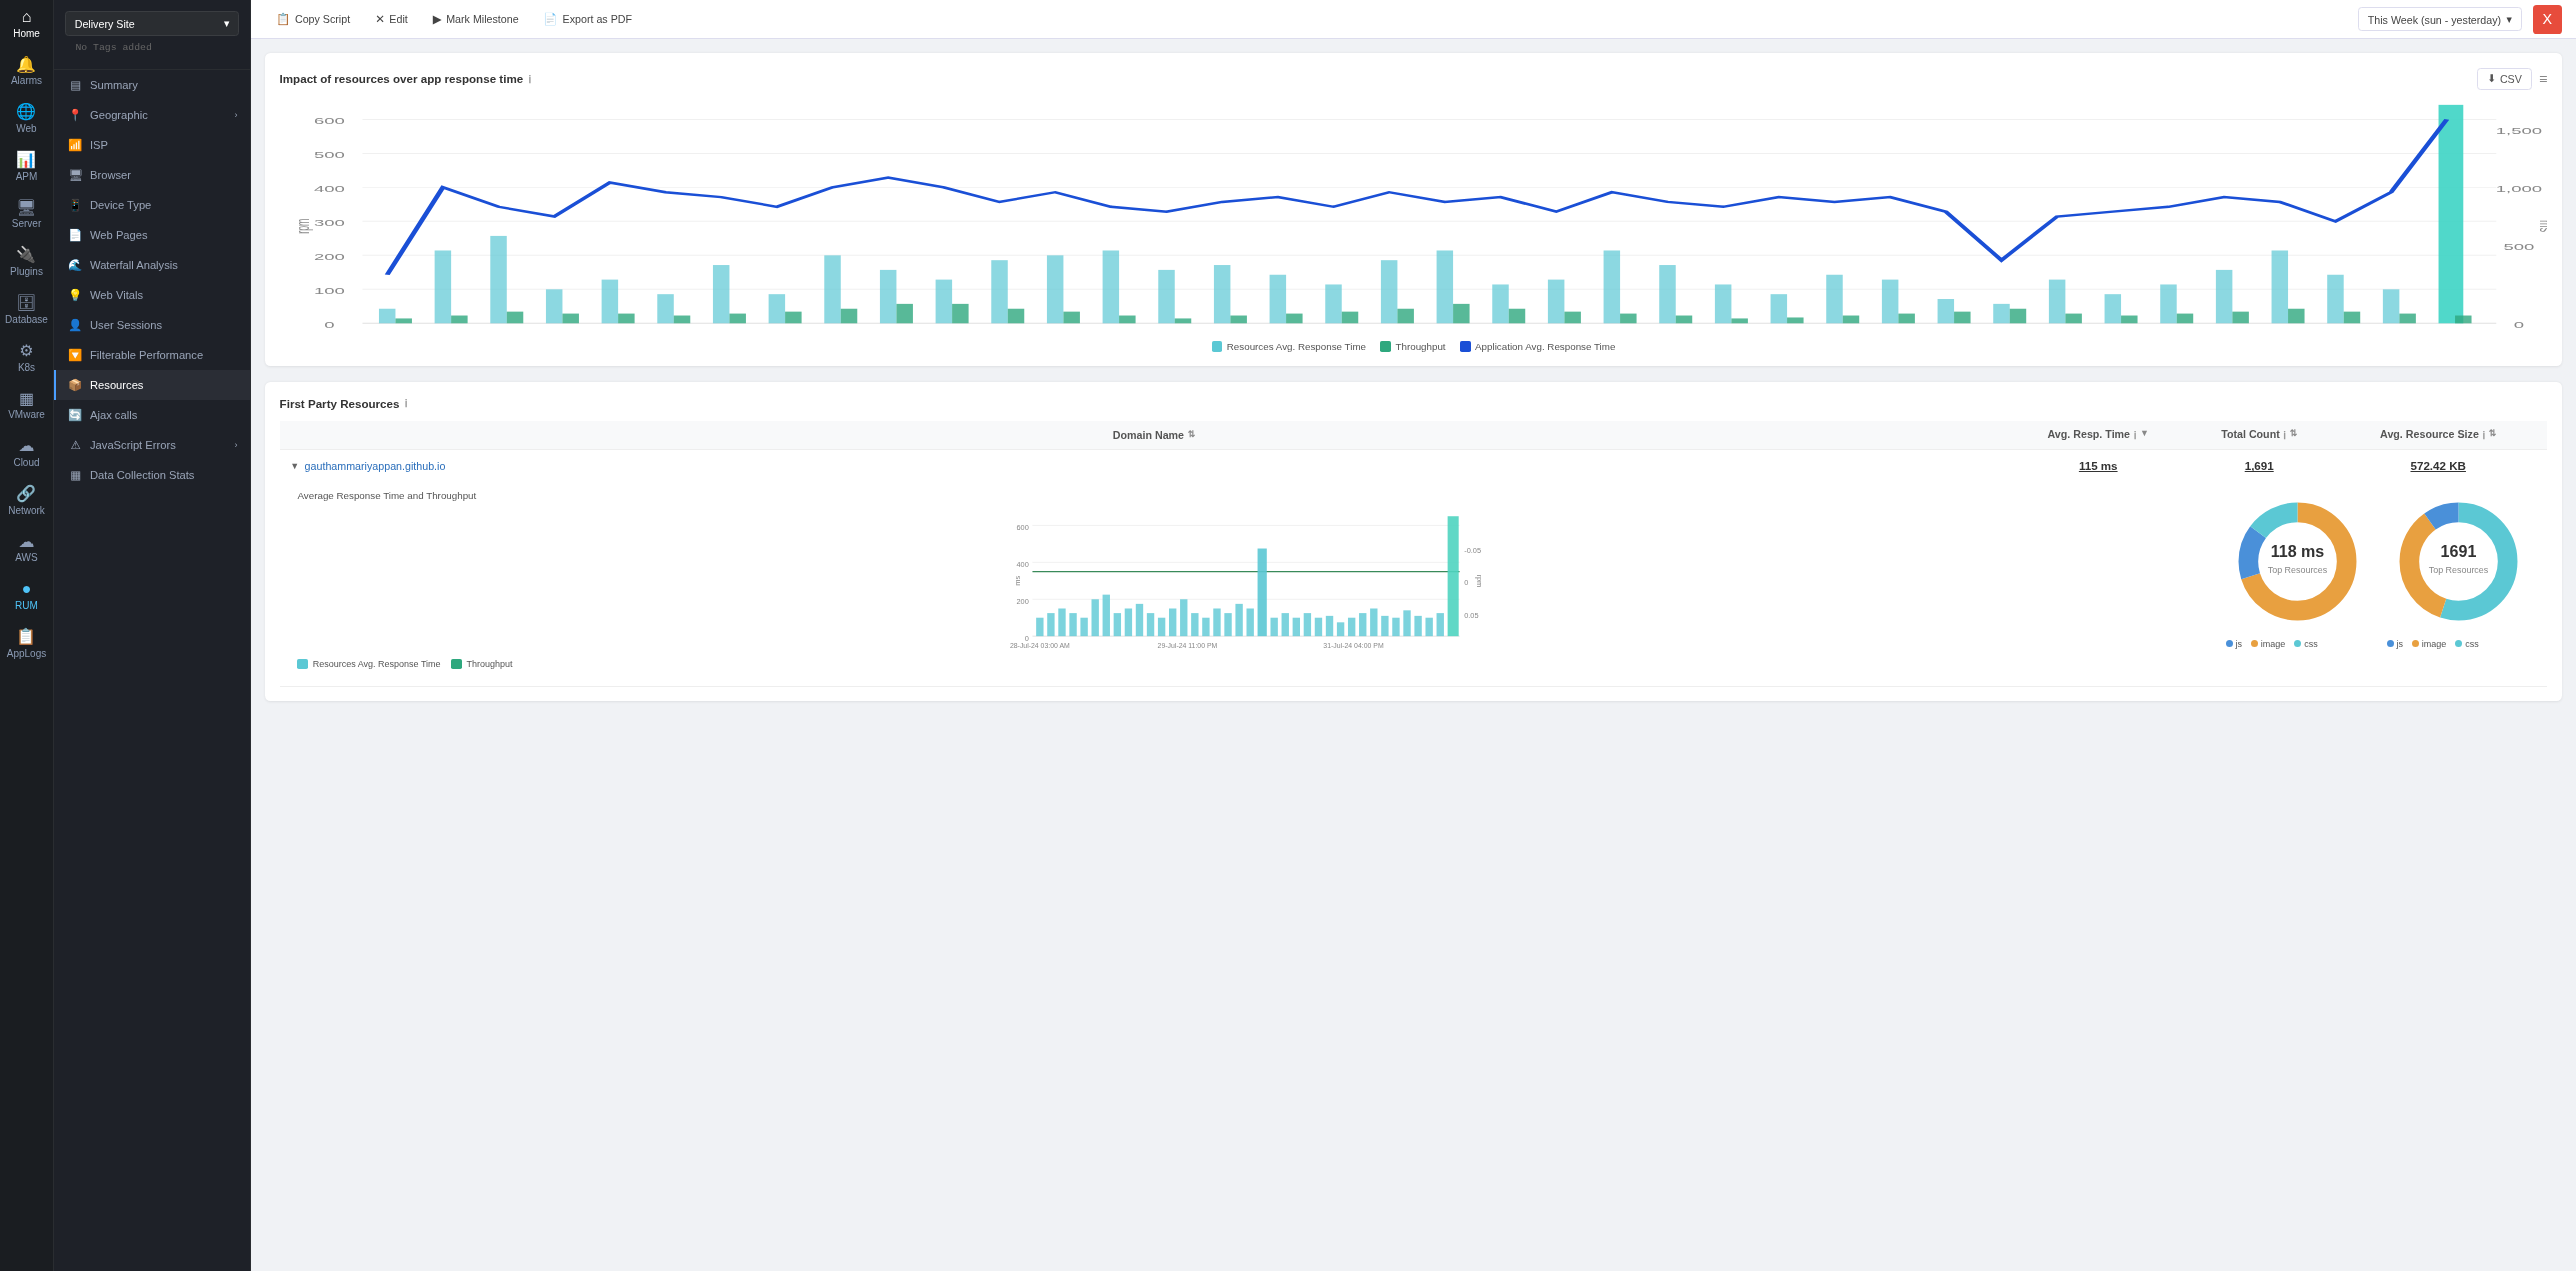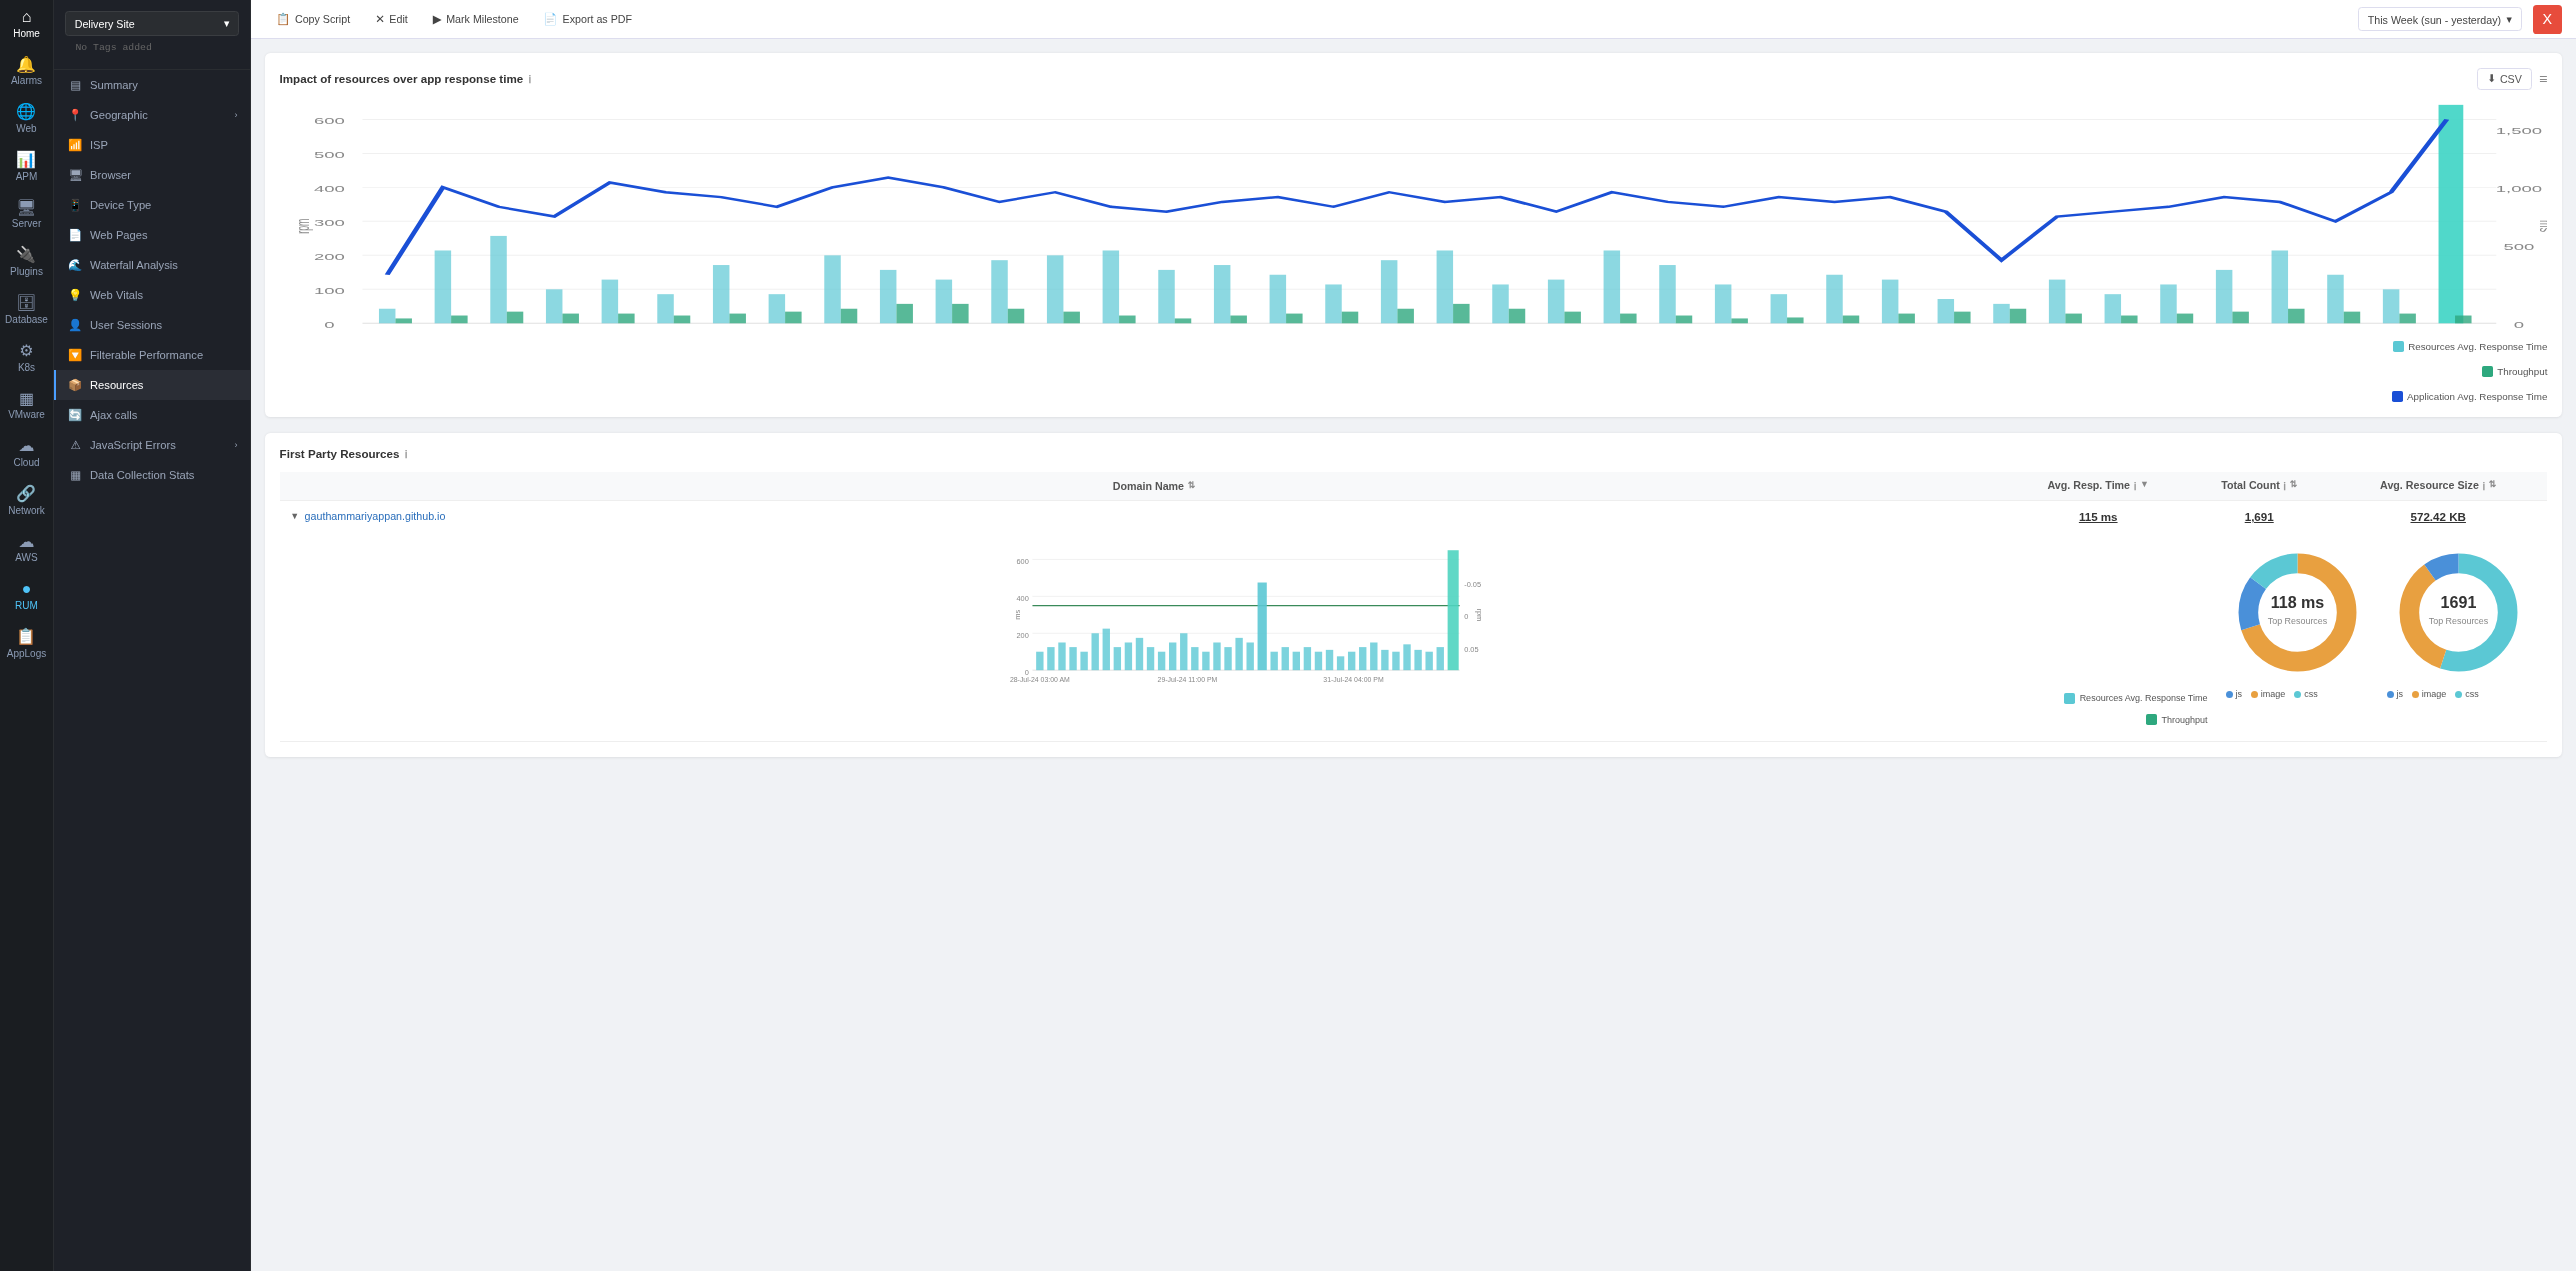--- a/index.html
+++ b/index.html
@@ -43,21 +43,21 @@
     .info-icon { color: #999; font-size: 10.7px; cursor: pointer; }
     .csv-btn { display: flex; align-items: center; gap: 3.6px; padding: 3.6px 9px; border: 0.9px solid #dde; border-radius: 3.6px; background: #fff; font-size: 10.7px; color: #555; cursor: pointer; }
     .card-actions { display: flex; align-items: center; gap: 7.2px; }
     .menu-btn { background: none; border: none; cursor: pointer; color: #888; font-size: 14.3px; }
 
     
     .chart-area { position: relative; width: 100%; height: 233px; }
     .chart-svg { width: 100%; height: 100%; }
 
     
-    .legend { display: flex; align-items: flex-end; gap: 14.3px; justify-content: center; margin-top: 7.2px; font-size: 9.8px; color: #555; flex-direction: column; }
+    .legend { display: flex; align-items: flex-start; gap: 14.3px; justify-content: center; margin-top: 7.2px; font-size: 9.8px; color: #555; }
     .legend-item { display: flex; align-items: center; gap: 4.5px; }
     .legend-dot { width: 10.7px; height: 10.7px; border-radius: 1.8px; }
     .table-header { display: grid; grid-template-columns: 1fr 161px 161px 197px; align-items: center; padding: 7.2px 10.7px; background: #f8f9fa; border-bottom: 0.9px solid #eee; font-size: 10.7px; font-weight: 600; color: #555; }
     .table-row-expand { padding: 9px 10.7px; border-bottom: 0.9px solid #eee; }
     .domain-row { display: grid; grid-template-columns: 1fr 161px 161px 197px; align-items: center; }
     .domain-name { display: flex; align-items: center; gap: 5.4px; font-size: 10.7px; color: #2a6ebb; font-weight: 500; }
     .expand-arrow { font-size: 9px; color: #666; cursor: pointer; }
     .metric-val { text-align: center; font-size: 11.6px; font-weight: 600; color: #333; text-decoration: underline; }
     .sort-icon { font-size: 9px; color: #888; }
     .col-header { display: flex; justify-content: center; gap: 3.6px; }
@@ -421,20 +421,21 @@
             <span>gauthammariyappan.github.io</span>
           </div>
           <div class="metric-val">115 ms</div>
           <div class="metric-val">1,691</div>
           <div class="metric-val">572.42 KB</div>
         </div>
 
         <div class="expanded-content">
 
           <div class="mini-chart">
+            <div class="mini-chart-title">Average Response Time and Throughput</div>
             <svg width="100%" height="143" viewBox="0 0 520 155" style="font-size:13px">
 
               <text x="18" y="145" font-size="8" fill="#888" text-anchor="end">0</text>
               <text x="18" y="105" font-size="8" fill="#888" text-anchor="end">200</text>
               <text x="18" y="65" font-size="8" fill="#888" text-anchor="end">400</text>
               <text x="18" y="25" font-size="8" fill="#888" text-anchor="end">600</text>
               <text x="8" y="80" font-size="8" fill="#888" transform="rotate(-90 8 80)" text-anchor="middle">ms</text>
 
               <text x="490" y="85" font-size="8" fill="#888" text-anchor="start">0</text>
               <text x="490" y="50" font-size="8" fill="#888" text-anchor="start">-0.05</text>

